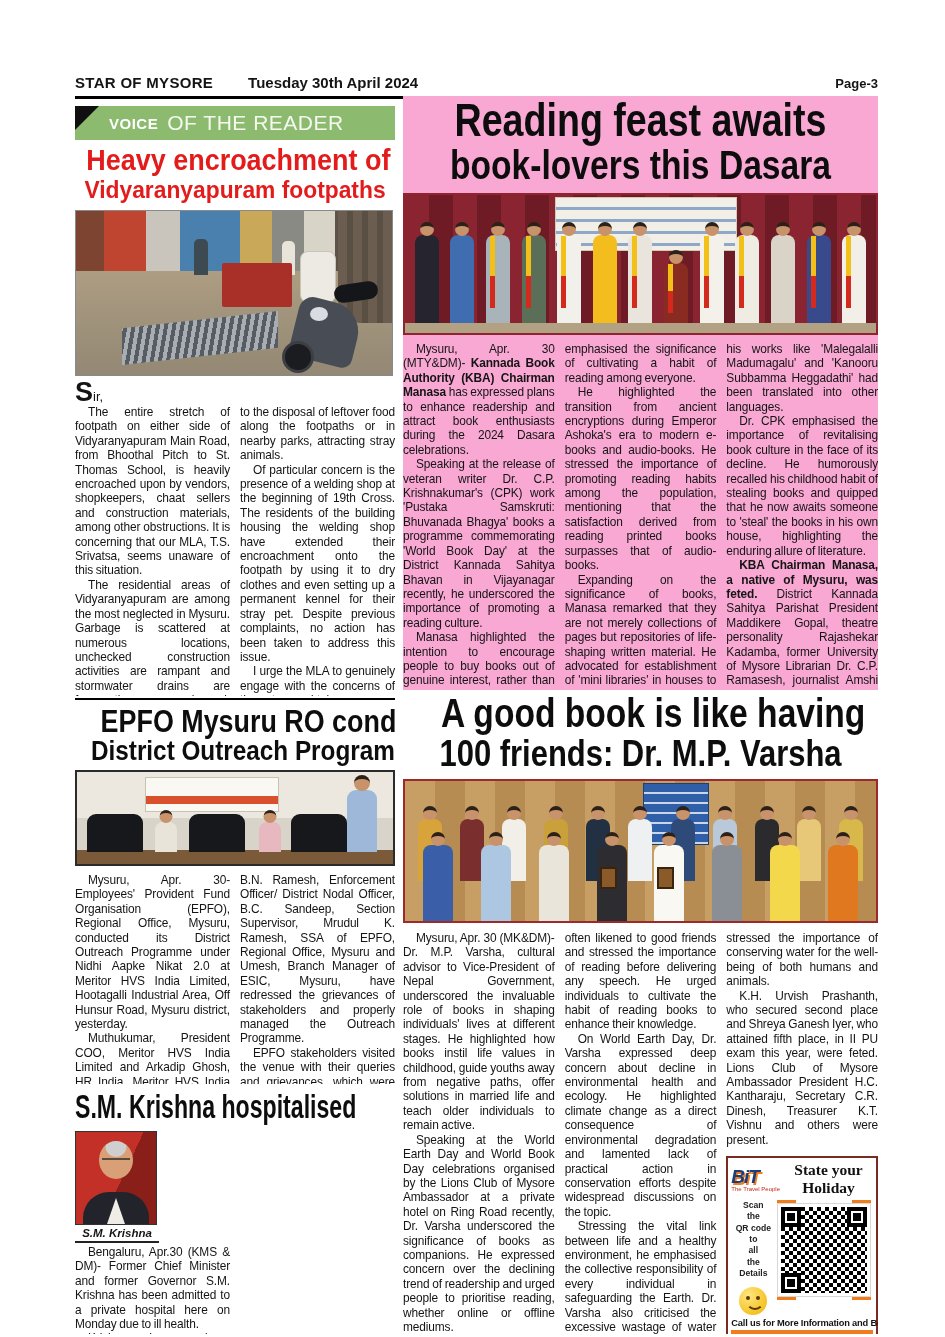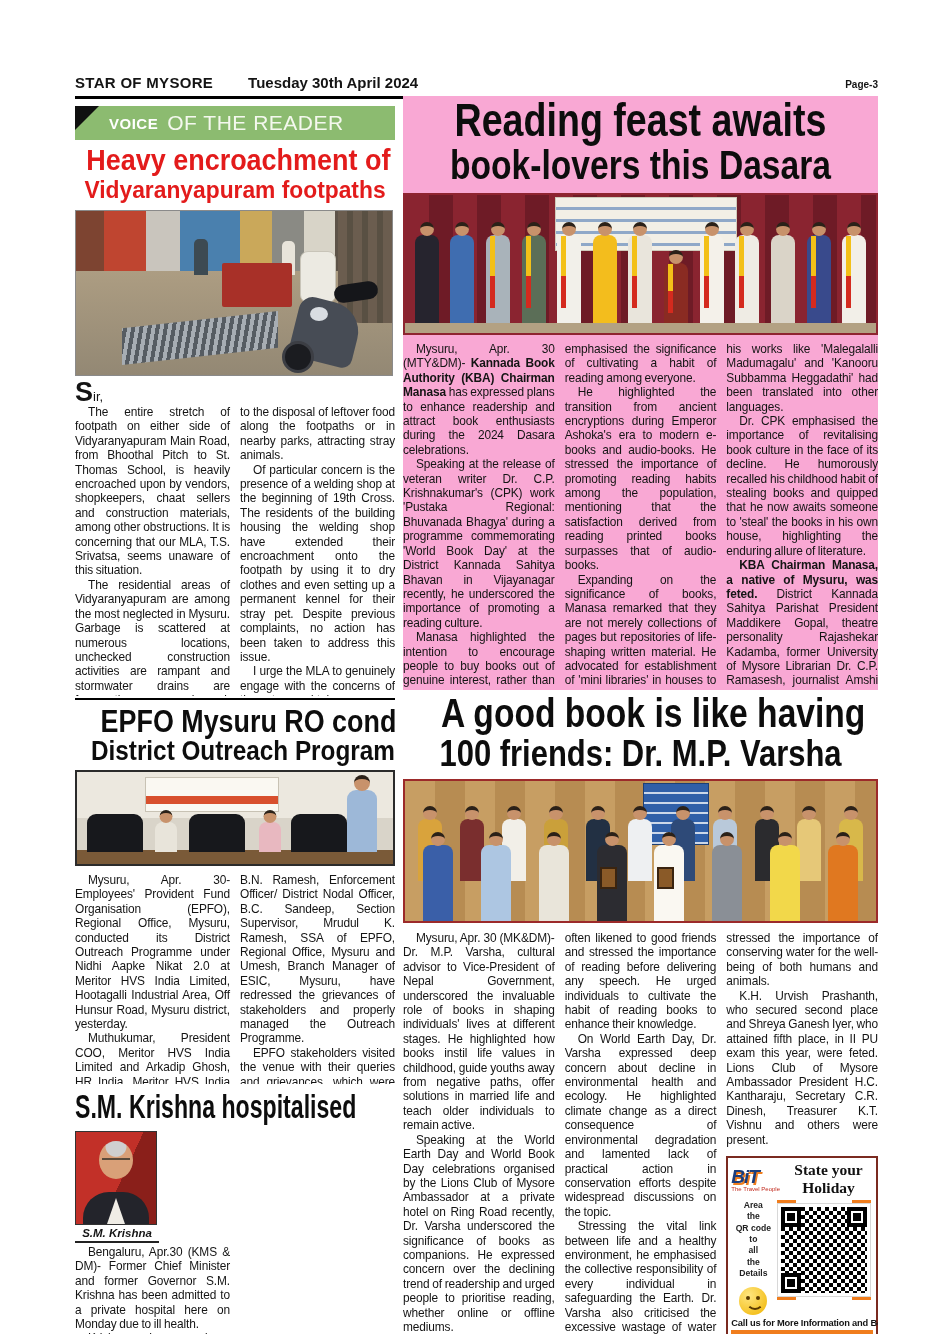--- a/index.html
+++ b/index.html
@@ -4,21 +4,21 @@
 <style>
   html,body{margin:0;padding:0;background:#9a9a9a;}
   .page{position:relative;width:945px;height:1337px;margin:0 auto;background:#ffffff;
         font-family:"Liberation Sans",sans-serif;color:#141414;overflow:hidden;}
 
   
   .hdr{position:absolute;left:75px;top:74px;width:803px;display:flex;align-items:baseline;
        border-bottom:3px solid #000;padding-bottom:5px;}
   .hdr .brand{font-size:15px;font-weight:bold;letter-spacing:.3px;}
   .hdr .date{font-size:15px;font-weight:bold;margin-left:35px;}
-  .hdr .pgno{margin-left:auto;font-size:10px;font-weight:bold;}
+  .hdr .pgno{margin-left:auto;font-size:13px;font-weight:bold;}
 
   
   .bp{font-size:11.9px;line-height:1.21;text-align:justify;text-indent:13px;margin:0;
       letter-spacing:-.12px;word-spacing:-.5px;}
   .ni{text-indent:0;}
   .cols{display:flex;gap:10px;text-align:left;}
   .cols .col{flex:1;min-width:0;}
 
   
   .voice{position:absolute;left:75px;top:106px;width:320px;height:590px;overflow:hidden;}
@@ -231,21 +231,21 @@
           <div class="fig scarf" style="--s: #efece4;"></div>
           <div class="fig" style="--s: #dad4c8;"></div>
           <div class="fig scarf" style="--s: #394a8c;"></div>
           <div class="fig scarf" style="--s: #f2efe8;"></div>
         </div>
     </div>
 
     <div class="cols">
       <div class="col">
         <p class="bp"><span>Mysuru, Apr. 30 (MTY&amp;DM)- </span><b>Kannada Book Authority (KBA) Chairman Manasa </b><span>has expressed plans to enhance readership and attract book enthusiasts during the 2024 Dasara celebrations.</span></p>
-        <p class="bp">Speaking at the release of veteran writer Dr. C.P. Krishnakumar's (CPK) work 'Pustaka Regional: Bhuvanada Bhagya' during a programme commemorating 'World Book Day' at the District Kannada Sahitya Bhavan in Vijayanagar recently, he underscored the importance of promoting a reading culture.</p>
+        <p class="bp">Speaking at the release of veteran writer Dr. C.P. Krishnakumar's (CPK) work 'Pustaka Samskruti: Bhuvanada Bhagya' books a programme commemorating 'World Book Day' at the District Kannada Sahitya Bhavan in Vijayanagar recently, he underscored the importance of promoting a reading culture.</p>
         <p class="bp">Manasa highlighted the intention to encourage people to buy books out of genuine interest, rather than solely relying on publicity efforts. While acknowledging publishers' suggestions for extensive promotion of the book exhibition to be organised by KBA during Dasara, he</p>
       </div>
       <div class="col">
         <p class="bp ni">emphasised the significance of cultivating a habit of reading among everyone.</p>
         <p class="bp">He highlighted the transition from ancient encryptions during Emperor Ashoka's era to modern e-books and audio-books. He stressed the importance of promoting reading habits among the population, mentioning that the satisfaction derived from reading printed books surpasses that of audio-books.</p>
         <p class="bp">Expanding on the significance of books, Manasa remarked that they are not merely collections of pages but repositories of life-shaping written material. He advocated for establishment of 'mini libraries' in houses to developing reading habits for kids.</p>
 
       </div>
       <div class="col">
         <p class="bp ni">his works like 'Malegalalli Madumagalu' and 'Kanooru Subbamma Heggadathi' had been translated into other languages.</p>
@@ -332,21 +332,21 @@
         <div class="ad">
           <div class="ad-top">
             <div class="bit-logo">
               <div class="bit-word">BiT</div>
               <div class="bit-tag">The Travel People</div>
             </div>
             <div class="ad-title">State your Holiday</div>
           </div>
           <div class="ad-mid">
             <div class="scan-col">
-              <div>Area</div>
+              <div>Scan</div>
               <div>the</div>
               <div>QR code</div>
               <div>to</div>
               <div>all</div>
               <div>the</div>
               <div>Details</div>
               <div class="smiley"></div>
             </div>
             <div class="qr-wrap">
               <span class="qr-corner qc-tl"></span>

